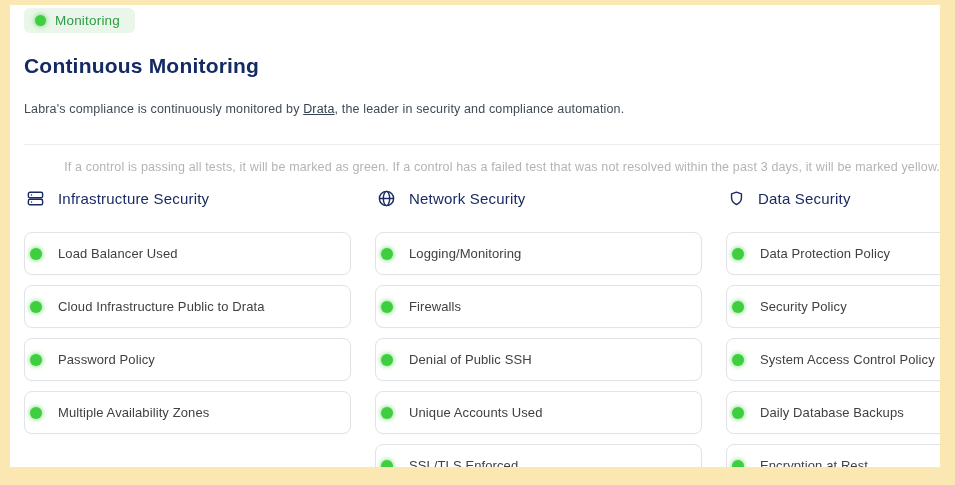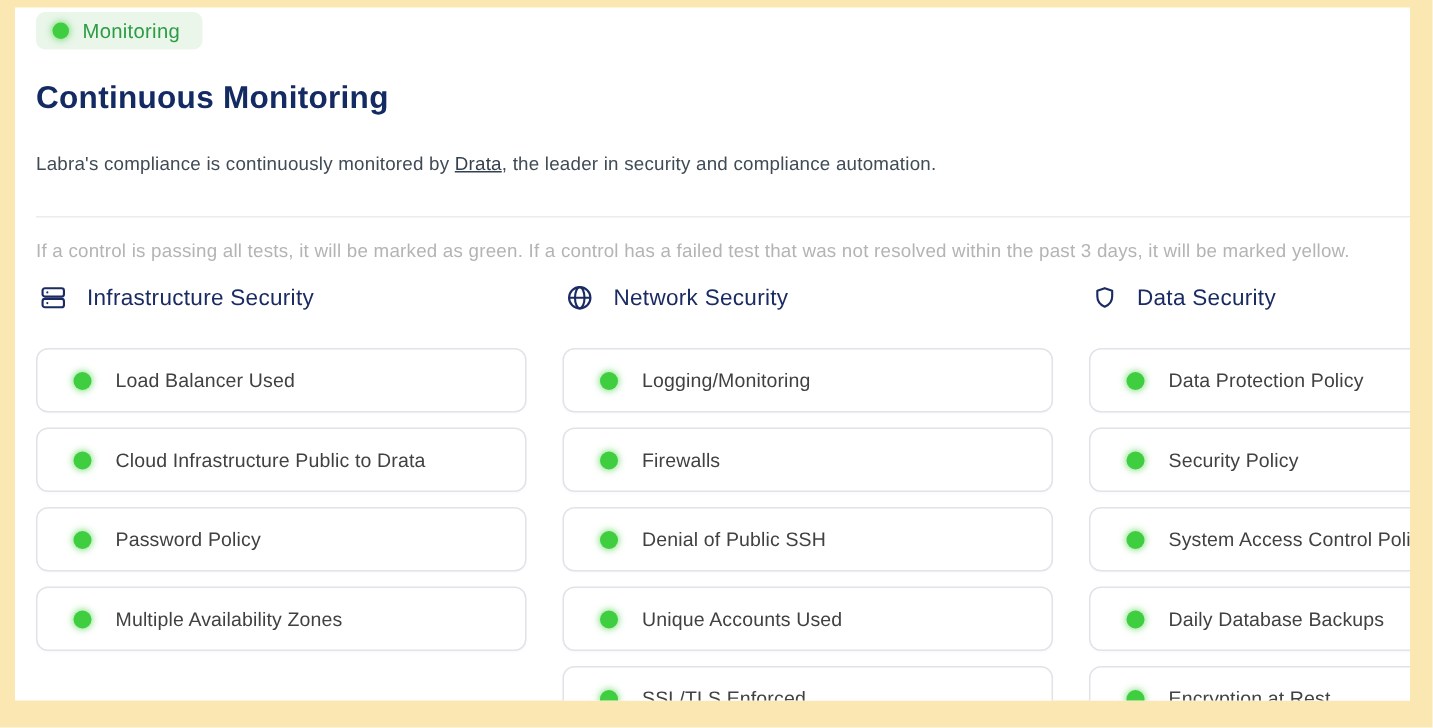--- a/index.html
+++ b/index.html
@@ -46,42 +46,42 @@
   .intro a{color:#33404d;text-decoration:underline;cursor:pointer;}
   
   .divider{
     margin-top:28px;
     width:916px;height:0;
     border-top:1px solid #ECECEC;
   }
   
   .note{
     margin:15px 0 0;
-    font-size:12.5px;color:#B4B4B4;letter-spacing:.15px;
+    font-size:12.5px;color:#B4B4B4;letter-spacing:.15px;text-align:right;
   }
   
   .grid{
     margin-top:14px;
     display:grid;
     grid-template-columns:repeat(3,327px);
     column-gap:24px;
     width:1029px;
   }
   .col-header{
     display:flex;align-items:center;gap:13px;
     color:#1A2B63;font-size:15px;letter-spacing:.2px;
     margin:0 0 24px 2px;height:20px;
   }
   .col-header svg{display:block;}
   .card{
     height:41px;
     border:1px solid #E2E2E9;border-radius:8px;
     background:#fff;
     display:flex;align-items:center;gap:16px;
-    padding-left:24px;
+    padding-left:5px;
     margin-bottom:10px;
     font-size:13px;color:#414141;letter-spacing:.1px;
     box-shadow:0 1px 2px rgba(0,0,0,.02);
   }
   .card .dot{width:12px;height:12px;}
 </style>
 </head>
 <body>
 
 <div class="content-frame">

